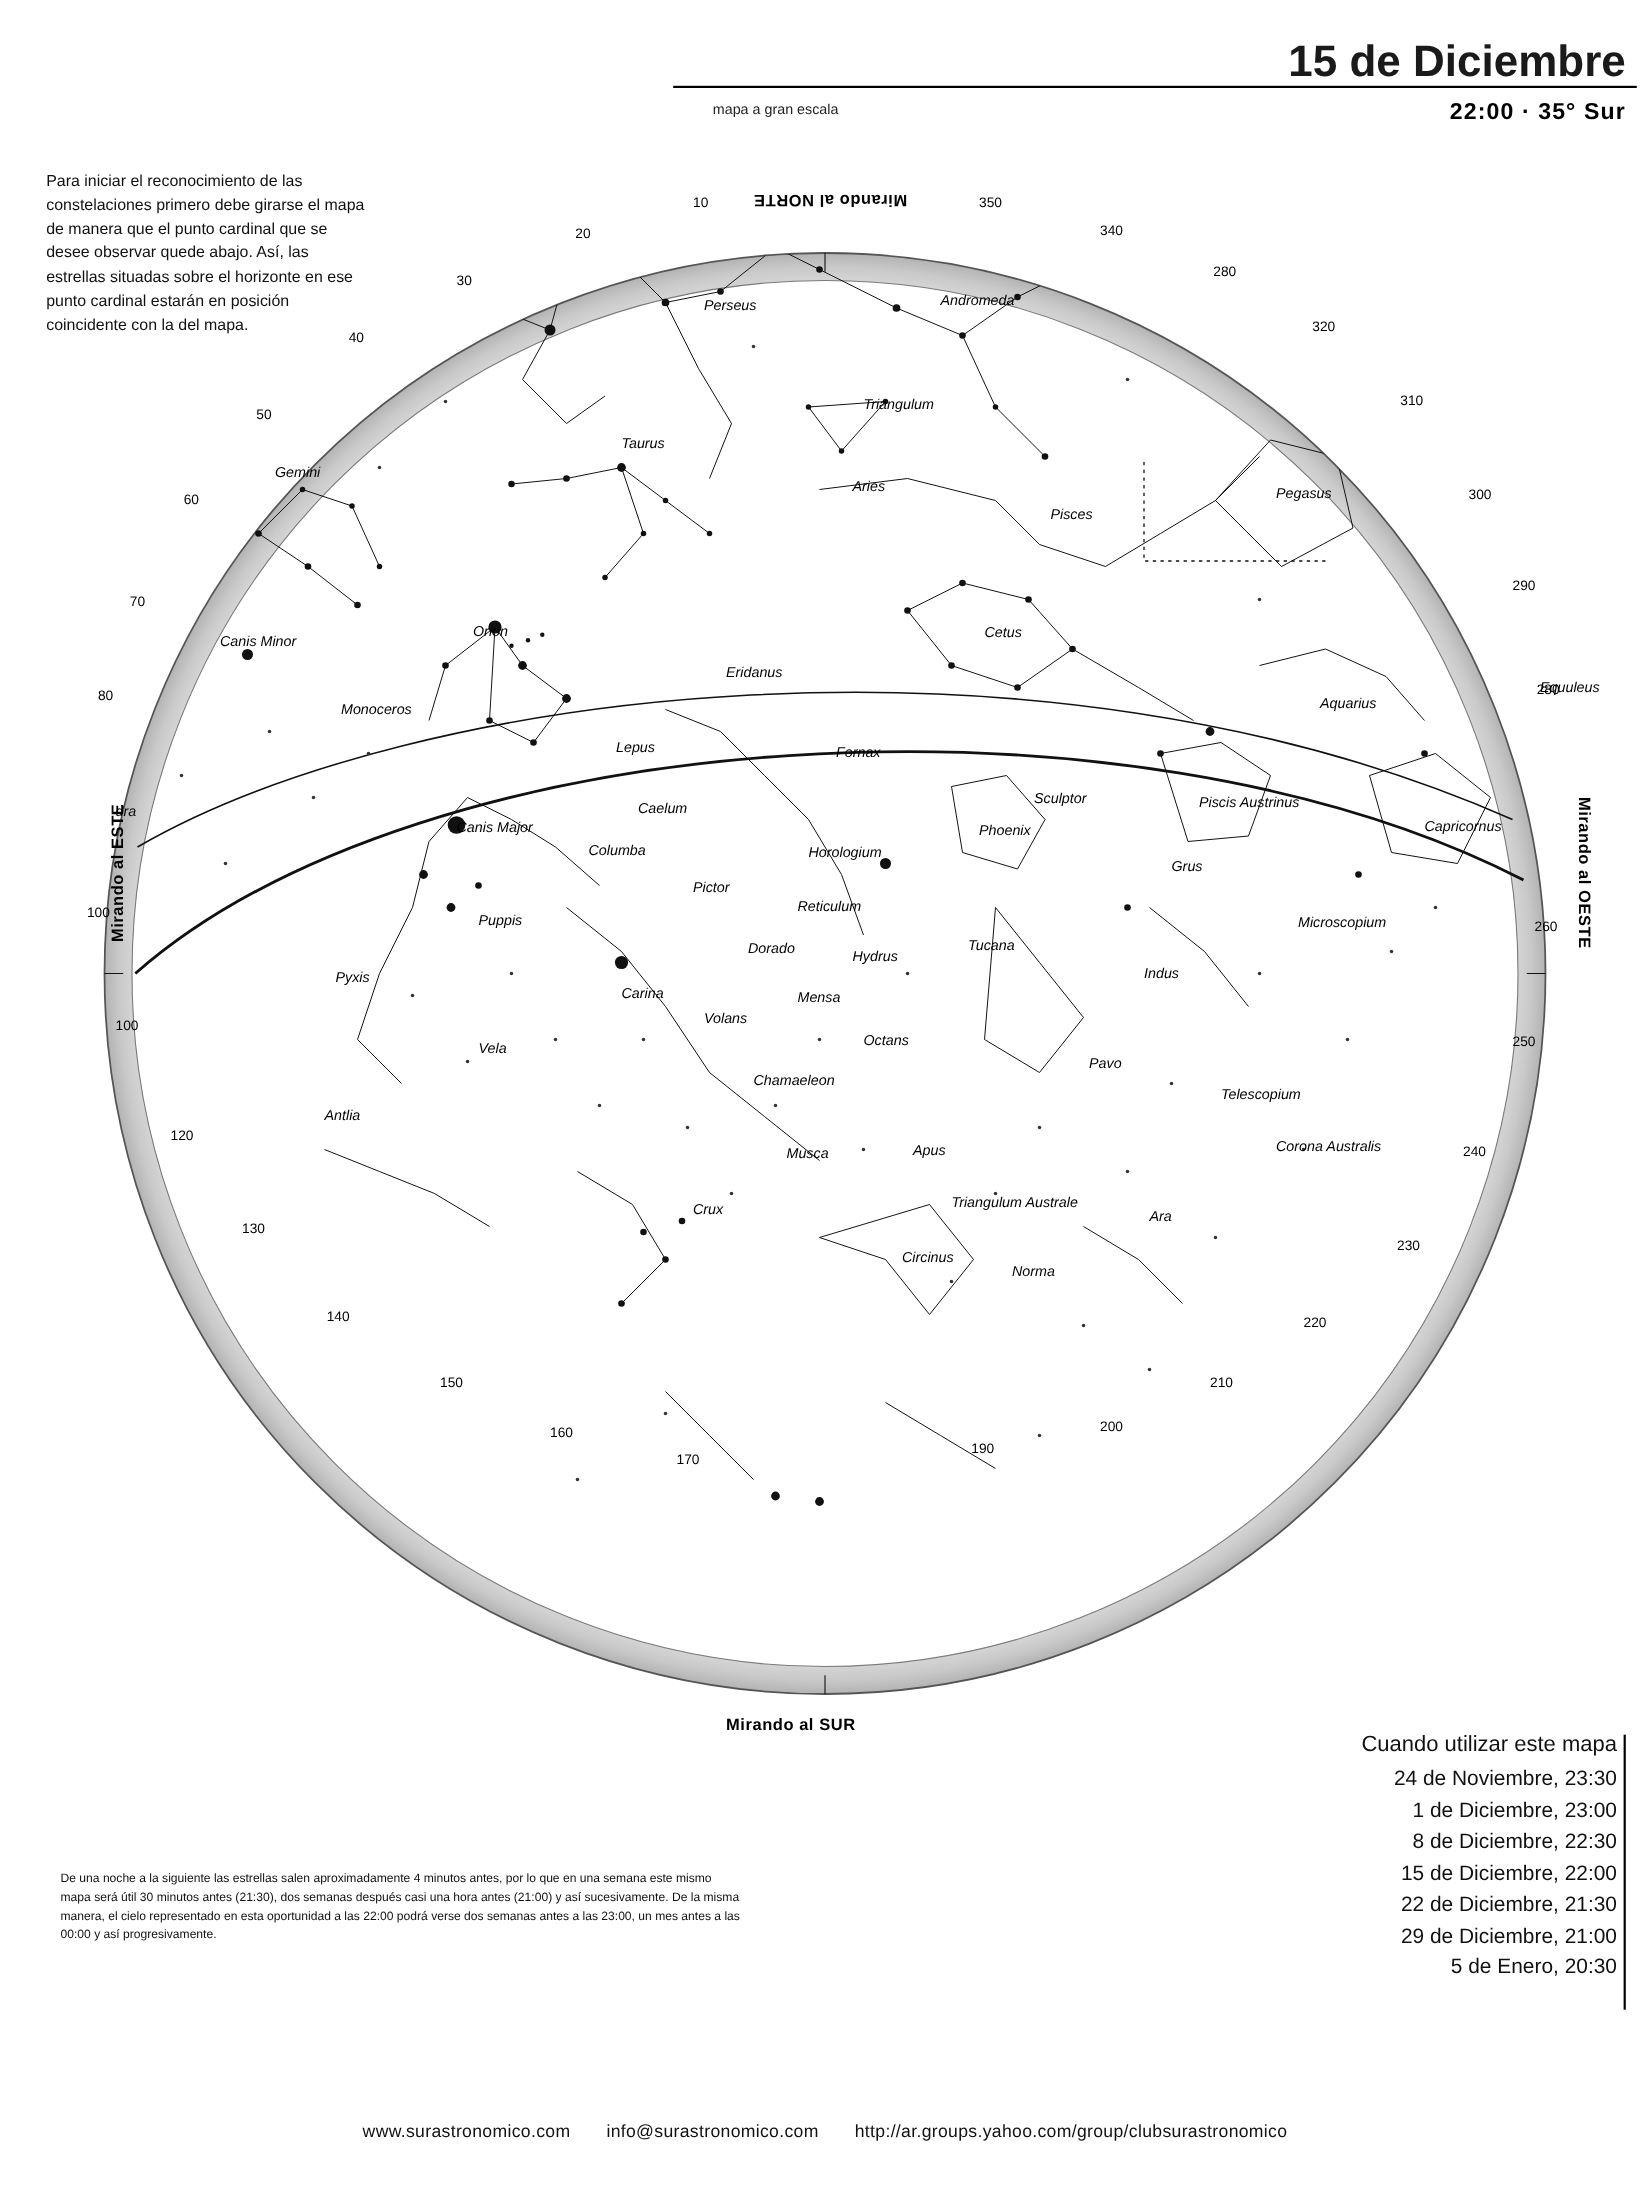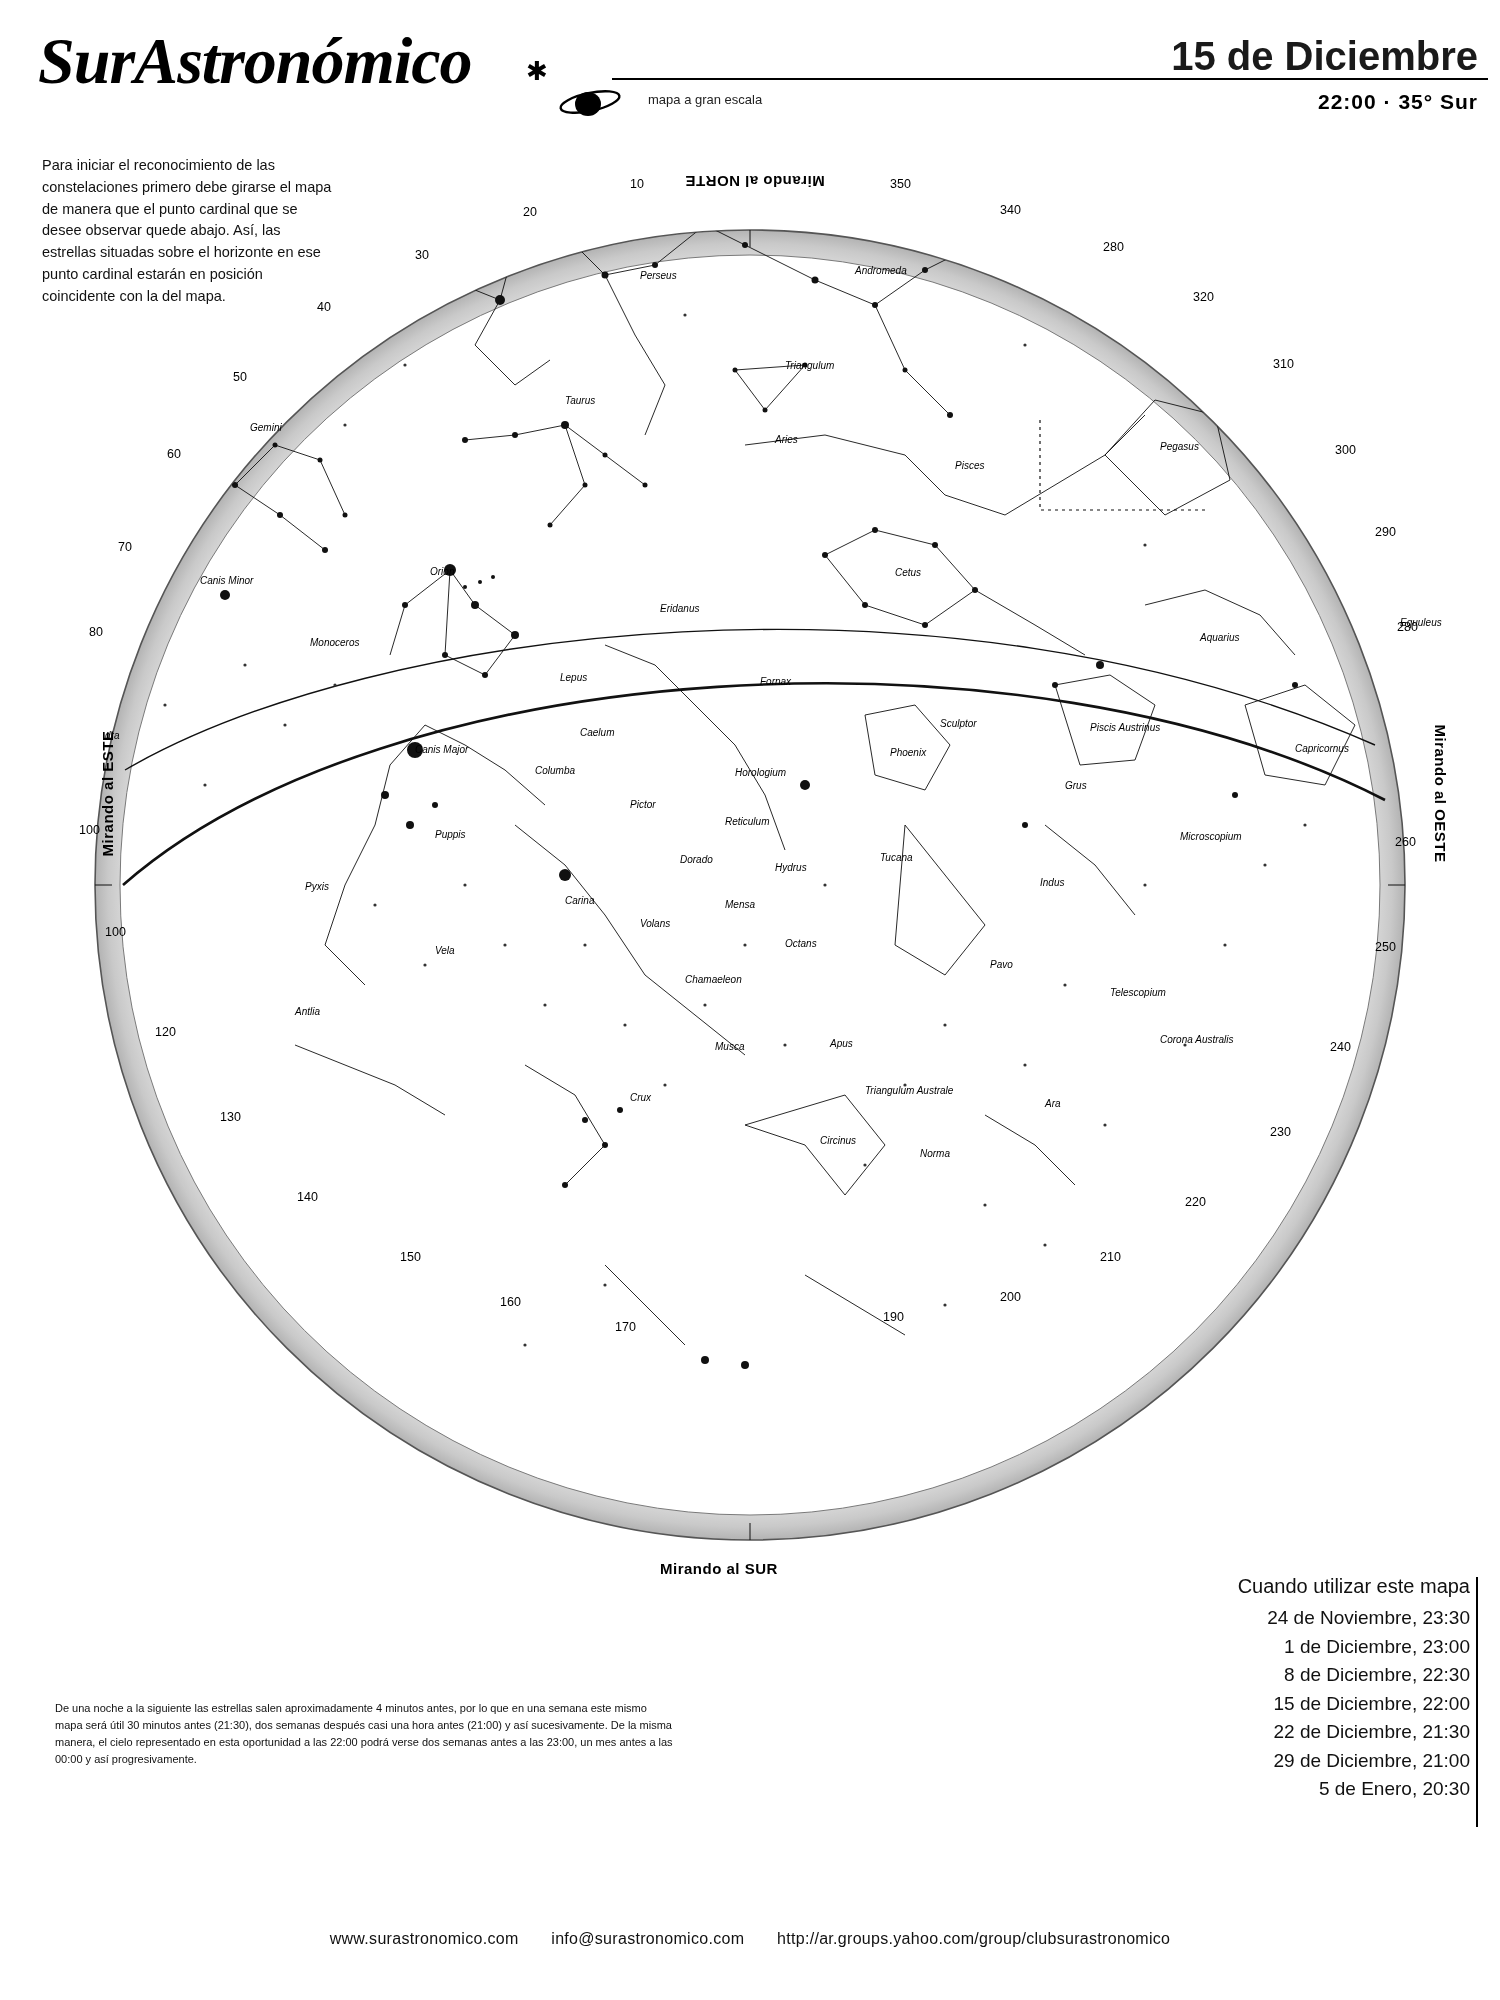--- a/index.html
+++ b/index.html
@@ -51,21 +51,21 @@
   #map-wrap{position:absolute;left:45px;top:185px;width:1410px;height:1400px;}
   #sky{position:absolute;left:0;top:0;width:1410px;height:1400px;}
   .cardinal{
     position:absolute;font-size:15px;font-weight:bold;letter-spacing:.5px;
   }
   #card-n{left:640px;top:-12px;transform:rotate(180deg);}
   #card-s{left:615px;top:1375px;}
   #card-e{left:-38px;top:600px;transform:rotate(-90deg);width:200px;text-align:center;}
   #card-w{left:1295px;top:600px;transform:rotate(90deg);width:200px;text-align:center;}
   .azlbl{position:absolute;font-size:12.5px;color:#000;}
-  .cname{position:absolute;font-size:10px;font-style:italic;color:#000;white-space:nowrap;}
+  .cname{position:absolute;font-size:13px;font-style:italic;color:#000;white-space:nowrap;}
   
   #usebox{
     position:absolute;right:30px;top:1575px;width:340px;text-align:right;
   }
   #usebox .t{font-size:20px;color:#111;margin-bottom:6px;}
   #usebox .row{font-size:19px;color:#111;line-height:1.5;}
   #usebox .bar{position:absolute;right:-8px;top:2px;width:2px;height:250px;background:#000;}
   #notebox{
     position:absolute;left:55px;top:1700px;width:620px;
     font-size:11px;line-height:1.55;color:#111;
@@ -73,28 +73,20 @@
   #footer{
     position:absolute;left:0;top:1930px;width:1500px;text-align:center;
     font-size:16px;color:#111;letter-spacing:.3px;
   }
   #footer span{margin:0 14px;}
 </style>
 </head>
 <body>
 
 <div id="header">
-  <div id="logo">
-    <span class="word"><span class="sur">Sur</span><span class="big">Astronómico</span></span>
-    <span id="logo-star">✱</span>
-    <svg id="logo-planet" viewBox="0 0 68 42">
-      <ellipse cx="30" cy="24" rx="13" ry="12" fill="#000"></ellipse>
-      <ellipse cx="32" cy="22" rx="30" ry="9" fill="none" stroke="#000" stroke-width="2.4" transform="rotate(-12 32 22)"></ellipse>
-    </svg>
-  </div>
   <div id="header-rule"></div>
   <div id="scale-note">mapa a gran escala</div>
   <div id="date-title">15 de Diciembre</div>
   <div id="time-lat">22:00 · 35° Sur</div>
 </div>
 
 <div id="intro">Para iniciar el reconocimiento de las constelaciones primero debe girarse el mapa de manera que el punto cardinal que se desee observar quede abajo. Así, las estrellas situadas sobre el horizonte en ese punto cardinal estarán en posición coincidente con la del mapa.</div>
 
 <div id="map-wrap">
 

